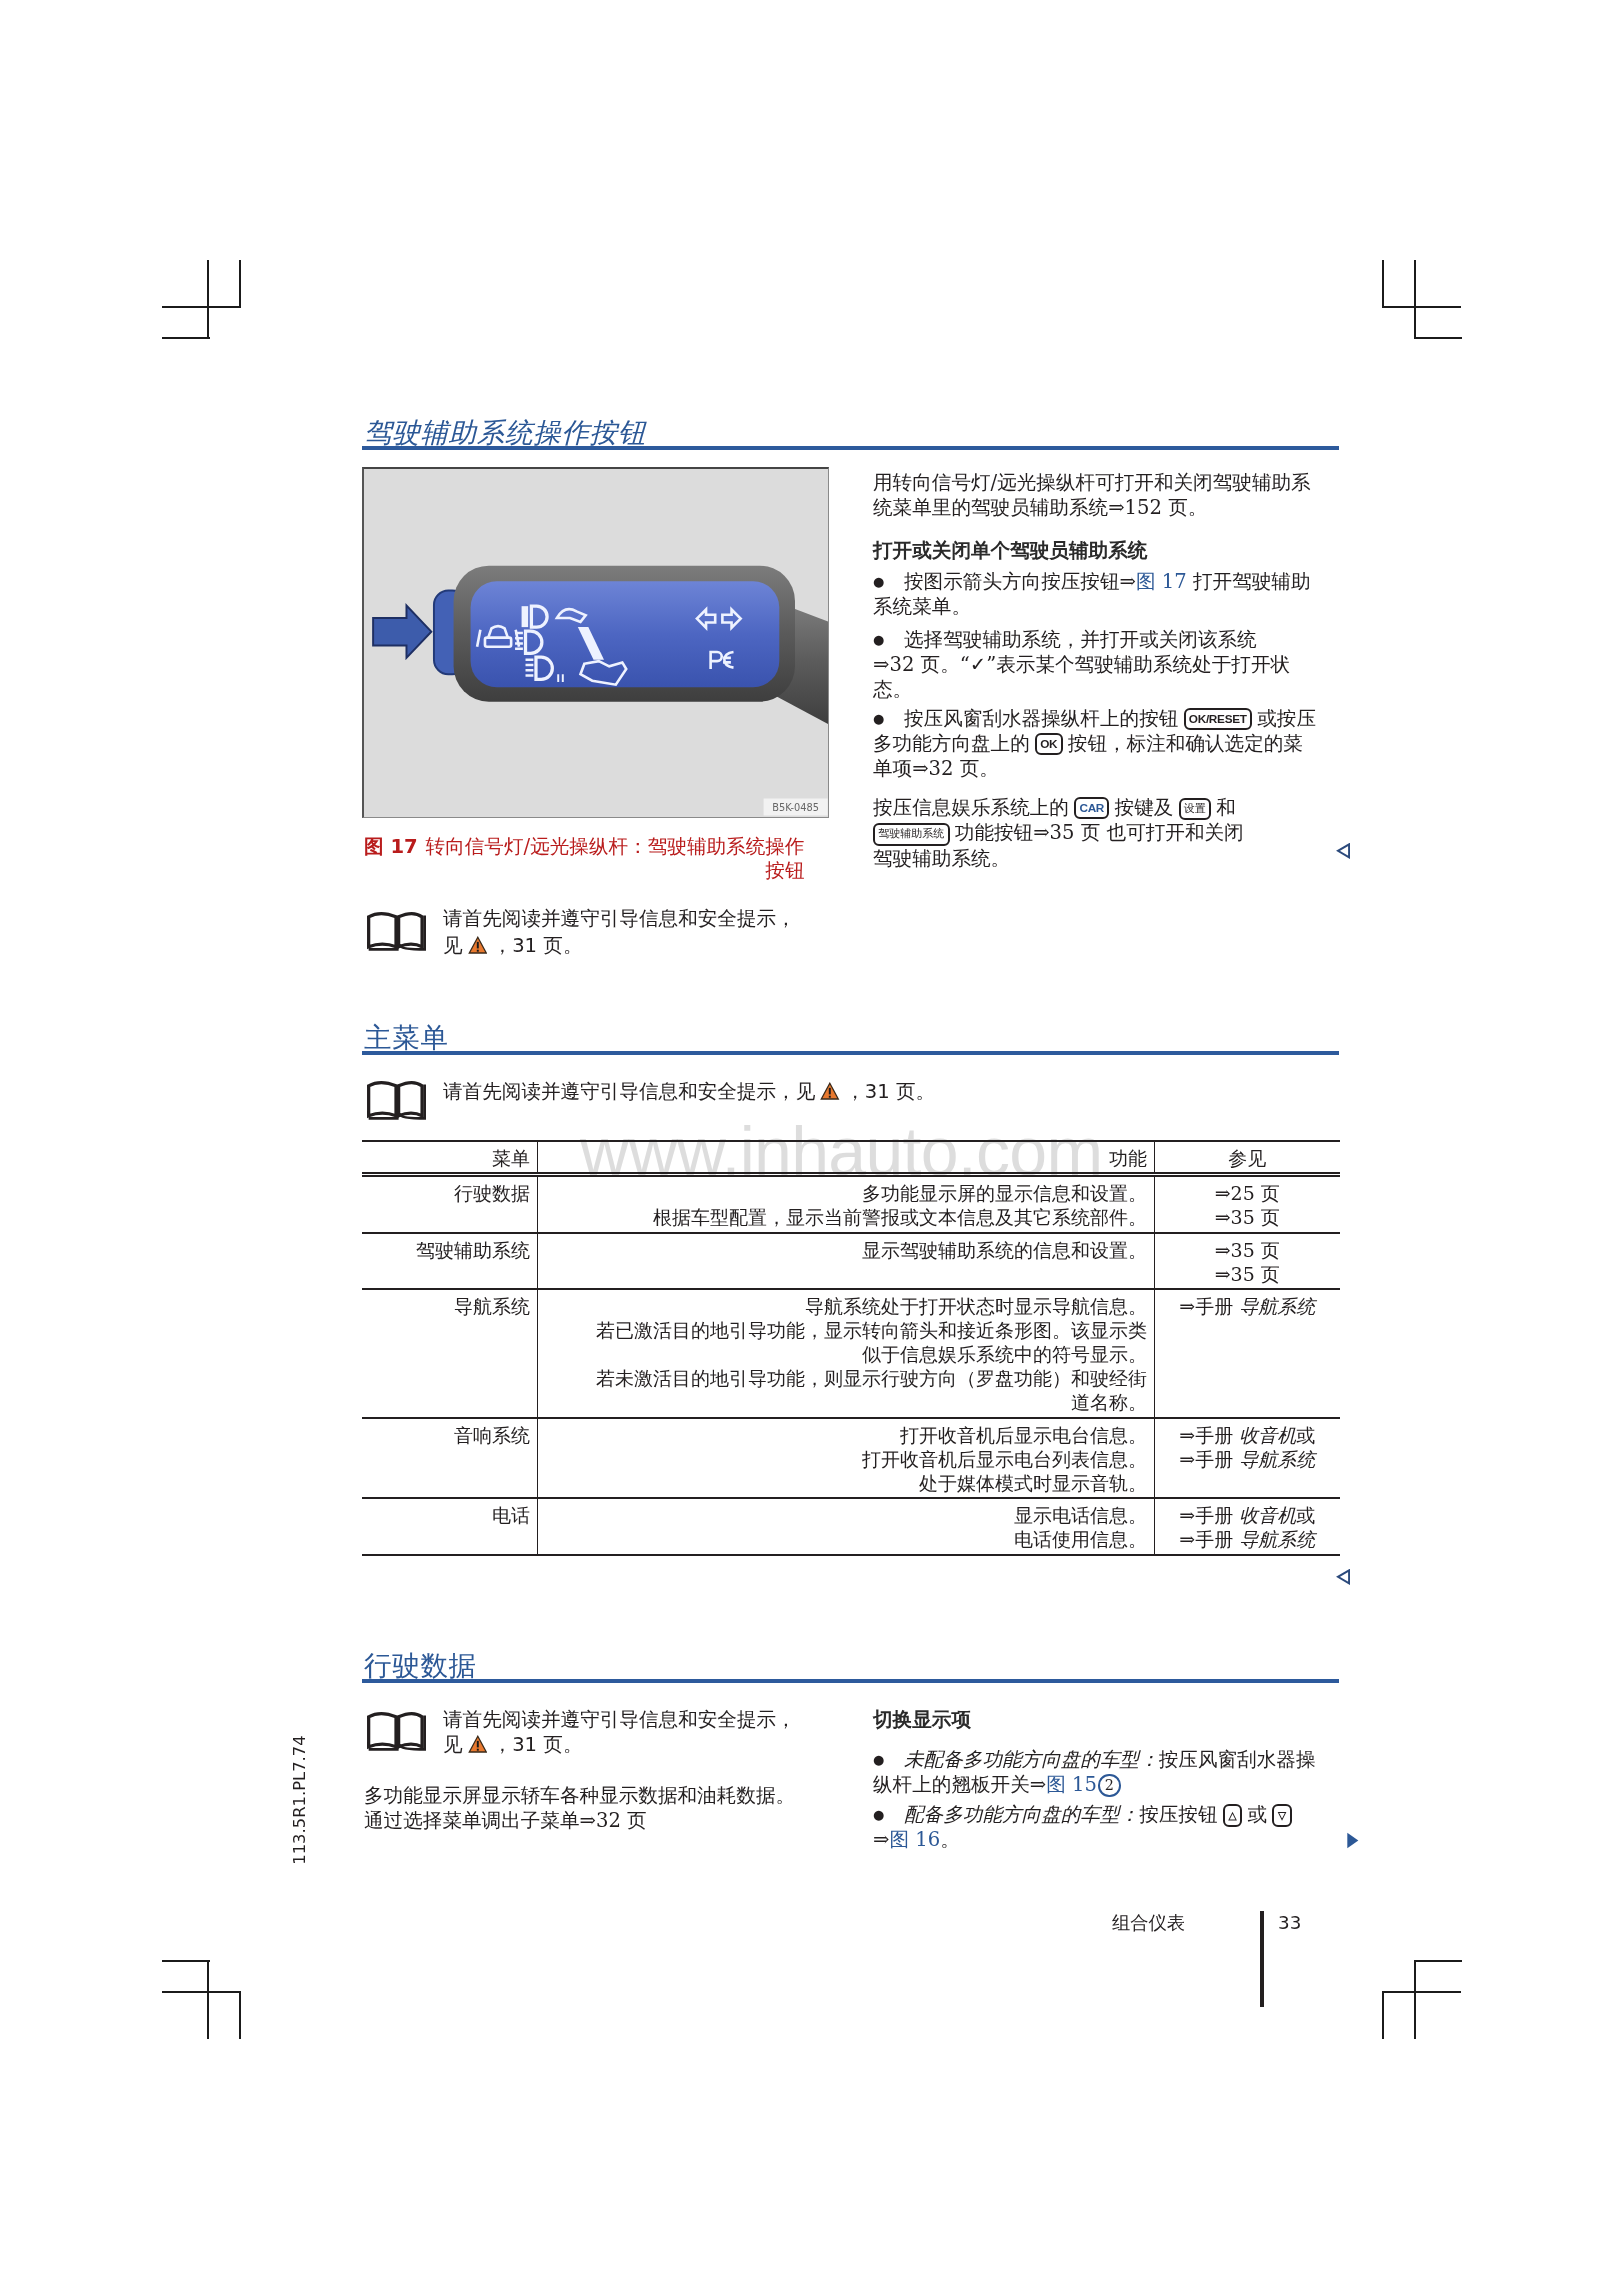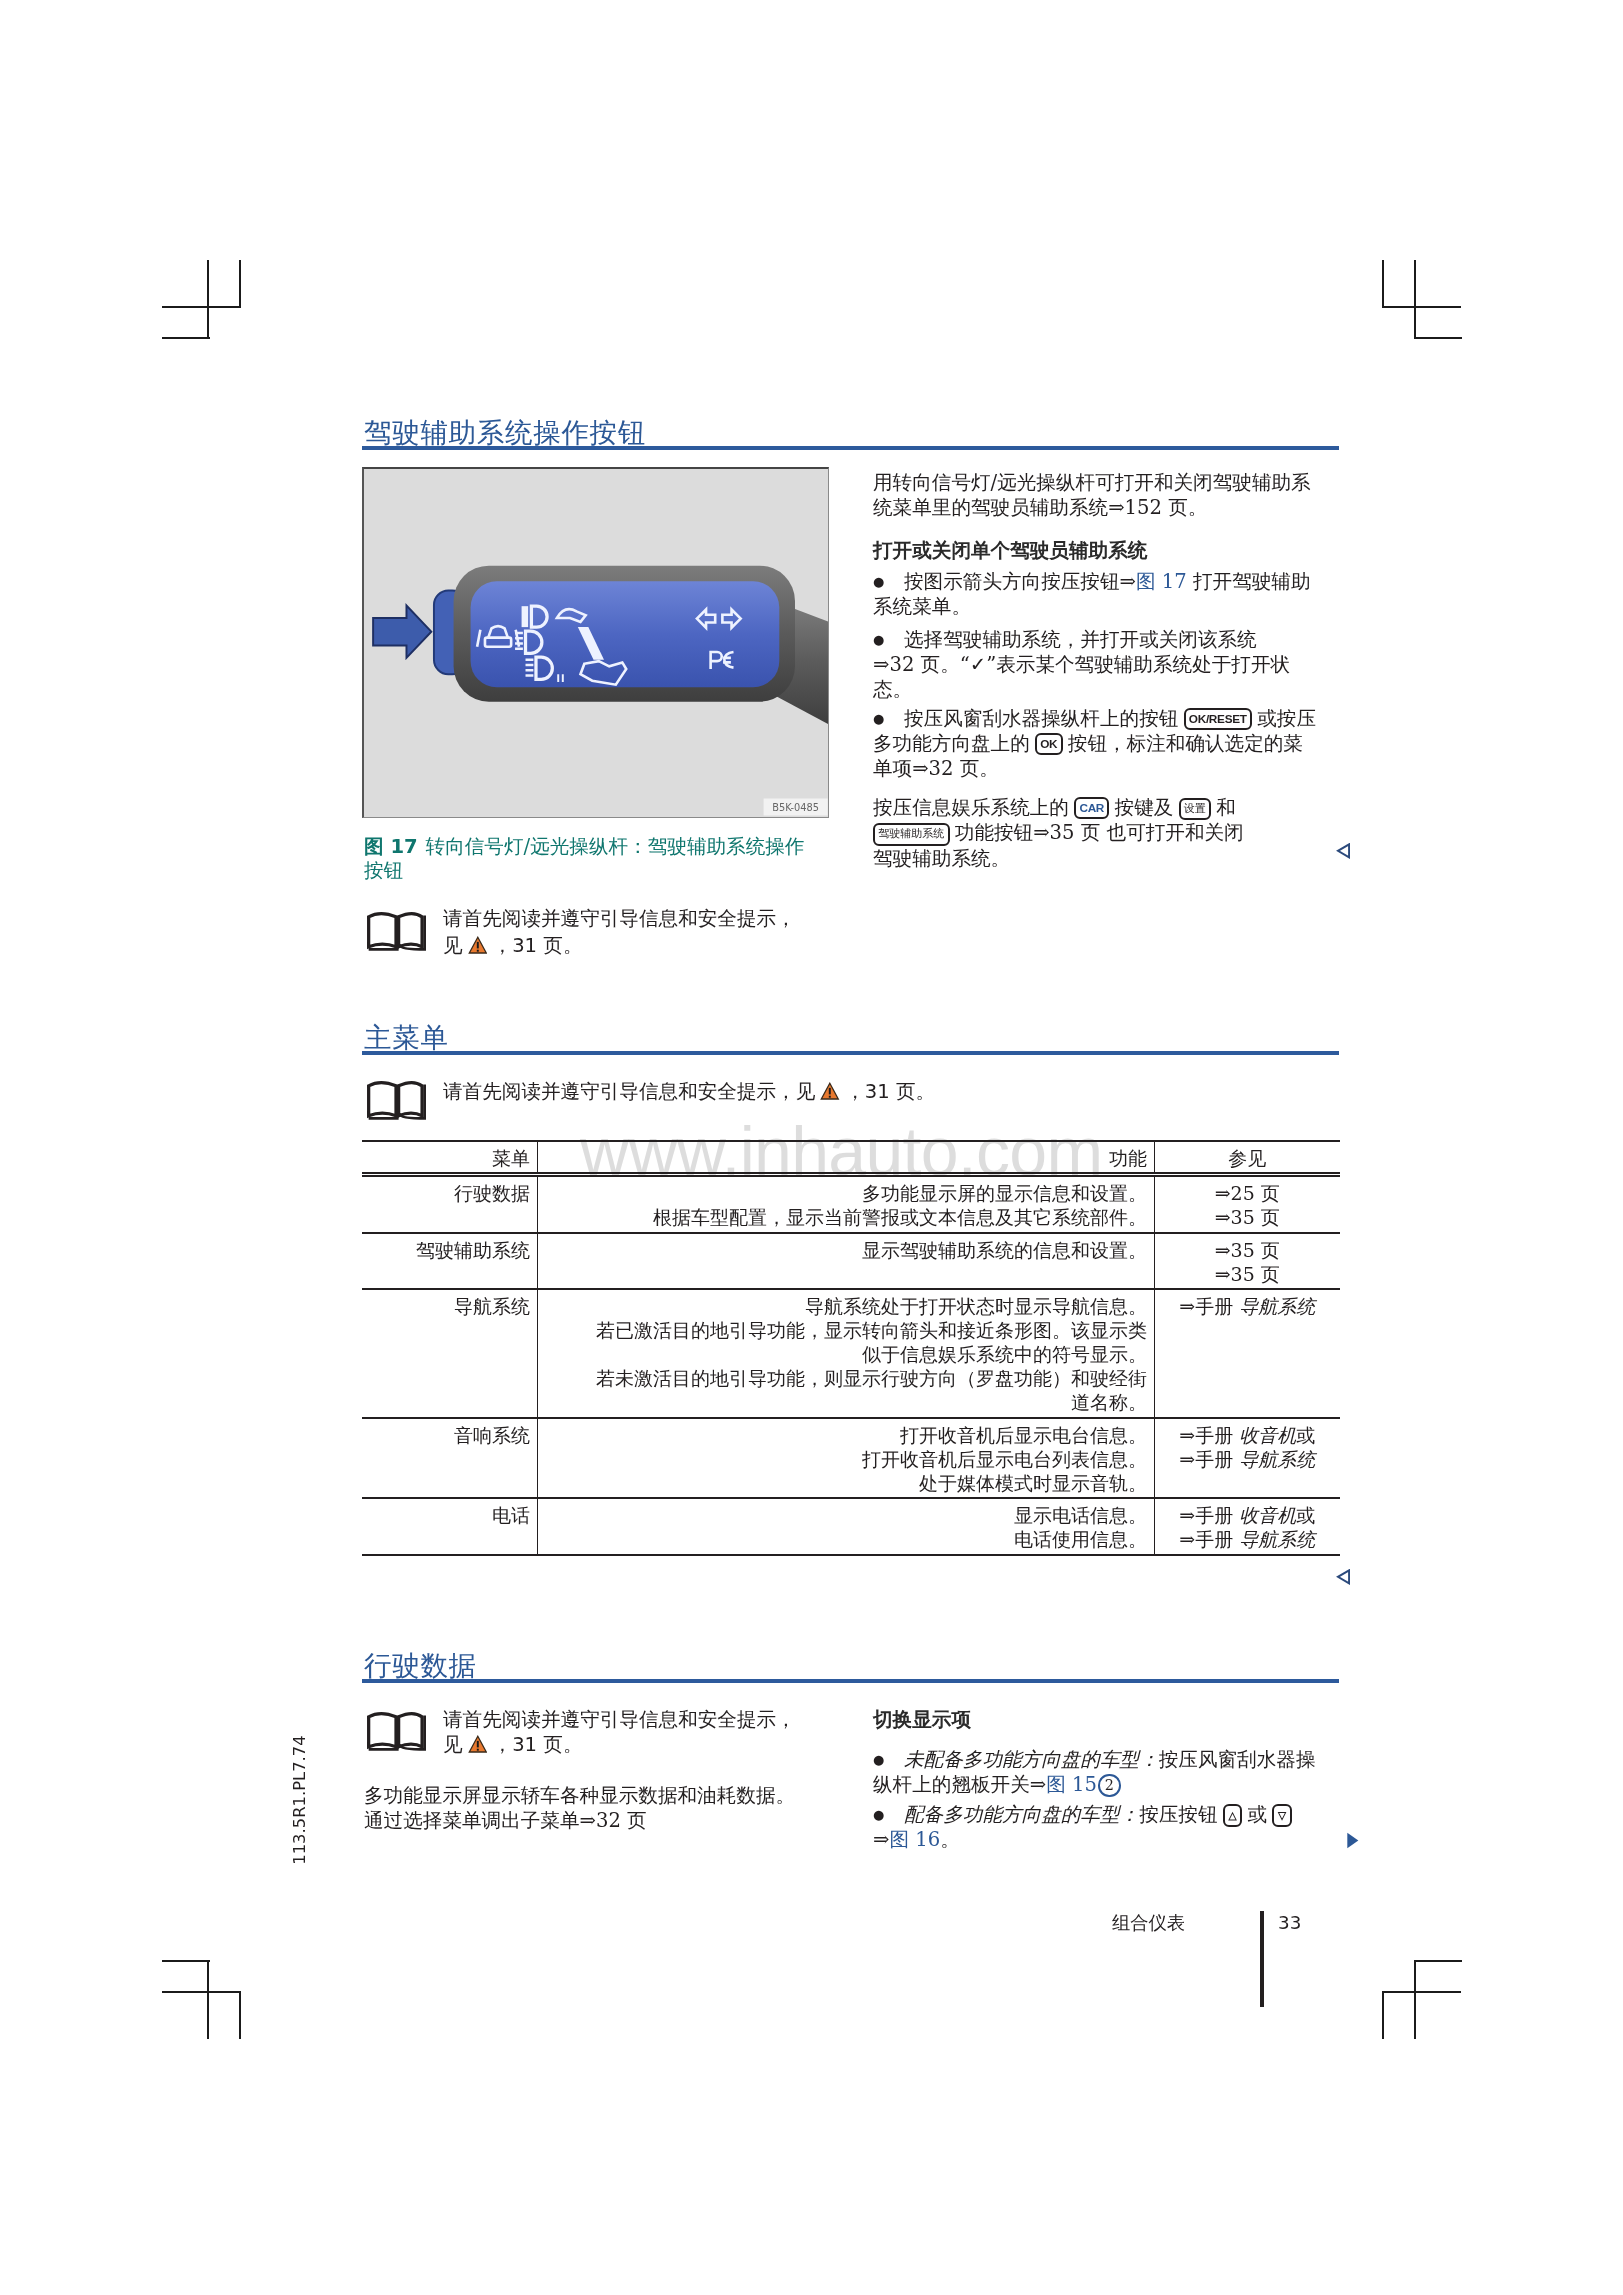--- a/index.html
+++ b/index.html
@@ -10,21 +10,21 @@
 .blk{position:absolute;font-size:19.6px;line-height:25px;white-space:nowrap;}
 .ln{display:block;}
 .sub{font-family:"DejaVu Sans",sans-serif;font-weight:bold;color:#2a2a2a;}
 .link{color:#2c5896;}
 .bul{display:inline-block;width:31px;font-size:13px;vertical-align:2px;}
 .key{display:inline-block;border:2px solid #231f20;border-radius:6px;padding:0 3.3px;margin:0 5.2px;font-family:"Liberation Sans",sans-serif;font-weight:bold;font-size:11.8px;line-height:18.3px;vertical-align:2px;letter-spacing:-0.3px;}
 .key.serif{font-family:"DejaVu Serif",serif;font-weight:normal;font-size:11px;letter-spacing:0;}
 .key.blue{color:#2c5896;}
 .key.tri{font-size:10.5px;padding:1.3px 3.9px;line-height:17px;}
 .circ{display:inline-block;width:18.3px;height:18.3px;border:2px solid #2c5896;border-radius:50%;text-align:center;line-height:18.3px;font-size:14.4px;margin-left:1.3px;vertical-align:0.7px;}
-.cap{position:absolute;left:364px;top:835px;font-size:19.6px;line-height:24px;color:#0f766e;white-space:nowrap;}
+.cap{position:absolute;left:364px;top:835px;font-size:19.6px;line-height:24px;color:#b91c1c;white-space:nowrap;text-align:right;}
 .cap-label{font-family:"DejaVu Sans",sans-serif;font-weight:bold;margin-right:7.9px;}
 .note-icon{position:absolute;left:366px;}
 .note-text{position:absolute;left:443px;font-family:"DejaVu Sans",sans-serif;font-size:19.6px;white-space:nowrap;color:#231f20;}
 .warn{display:inline-block;vertical-align:-2.6px;margin:0 5.2px;}
 .figure{position:absolute;left:362px;top:467px;width:467px;height:351px;box-sizing:border-box;border-top:2.6px solid #444;border-left:2px solid #555;border-right:1.3px solid #8a8a8a;border-bottom:1.3px solid #8a8a8a;background:#dcdcdc;overflow:hidden;}
 .figure svg{position:absolute;left:-2px;top:-2.6px;}
 .watermark{position:absolute;left:580px;top:1112px;font-family:"Liberation Sans",sans-serif;font-size:68px;line-height:79px;color:rgba(150,150,150,0.32);white-space:nowrap;letter-spacing:-0.7px;z-index:0;}
 .tbl{position:absolute;left:362px;top:1140px;width:977px;border-collapse:collapse;font-size:19px;line-height:24px;z-index:1;table-layout:fixed;}
 .tbl th,.tbl td{padding:3.9px 6.5px 2.6px;vertical-align:top;text-align:right;font-weight:normal;white-space:nowrap;}
 .tbl thead tr{border-top:2.6px solid #231f20;}
@@ -58,21 +58,21 @@
   <div class="crop" style="left:162px;top:1960px;width:48px;height:2px;"></div>
   <div class="crop" style="left:162px;top:1991px;width:79px;height:2px;"></div>
   <div class="crop" style="left:207px;top:1960px;width:2px;height:79px;"></div>
   <div class="crop" style="left:239px;top:1991px;width:2px;height:48px;"></div>
 
   <div class="crop" style="left:1414px;top:1960px;width:48px;height:2px;"></div>
   <div class="crop" style="left:1382px;top:1991px;width:79px;height:2px;"></div>
   <div class="crop" style="left:1414px;top:1960px;width:2px;height:79px;"></div>
   <div class="crop" style="left:1382px;top:1991px;width:2px;height:48px;"></div>
 
-  <div class="sec-h" style="top:416px;">驾驶辅助系统操作按钮</div>
+  <div class="sec-h" style="top:416px;font-style:italic;">驾驶辅助系统操作按钮</div>
   <div class="rule" style="top:446px;"></div>
 
   <div class="figure">
     <svg width="467" height="351" viewBox="0 0 714 536">
       <defs>
         <linearGradient id="bodyG" x1="0" y1="0" x2="0" y2="1">
           <stop offset="0" stop-color="#7c7c7c"></stop>
           <stop offset="0.45" stop-color="#5d5d5d"></stop>
           <stop offset="1" stop-color="#3e3e3e"></stop>
         </linearGradient>

